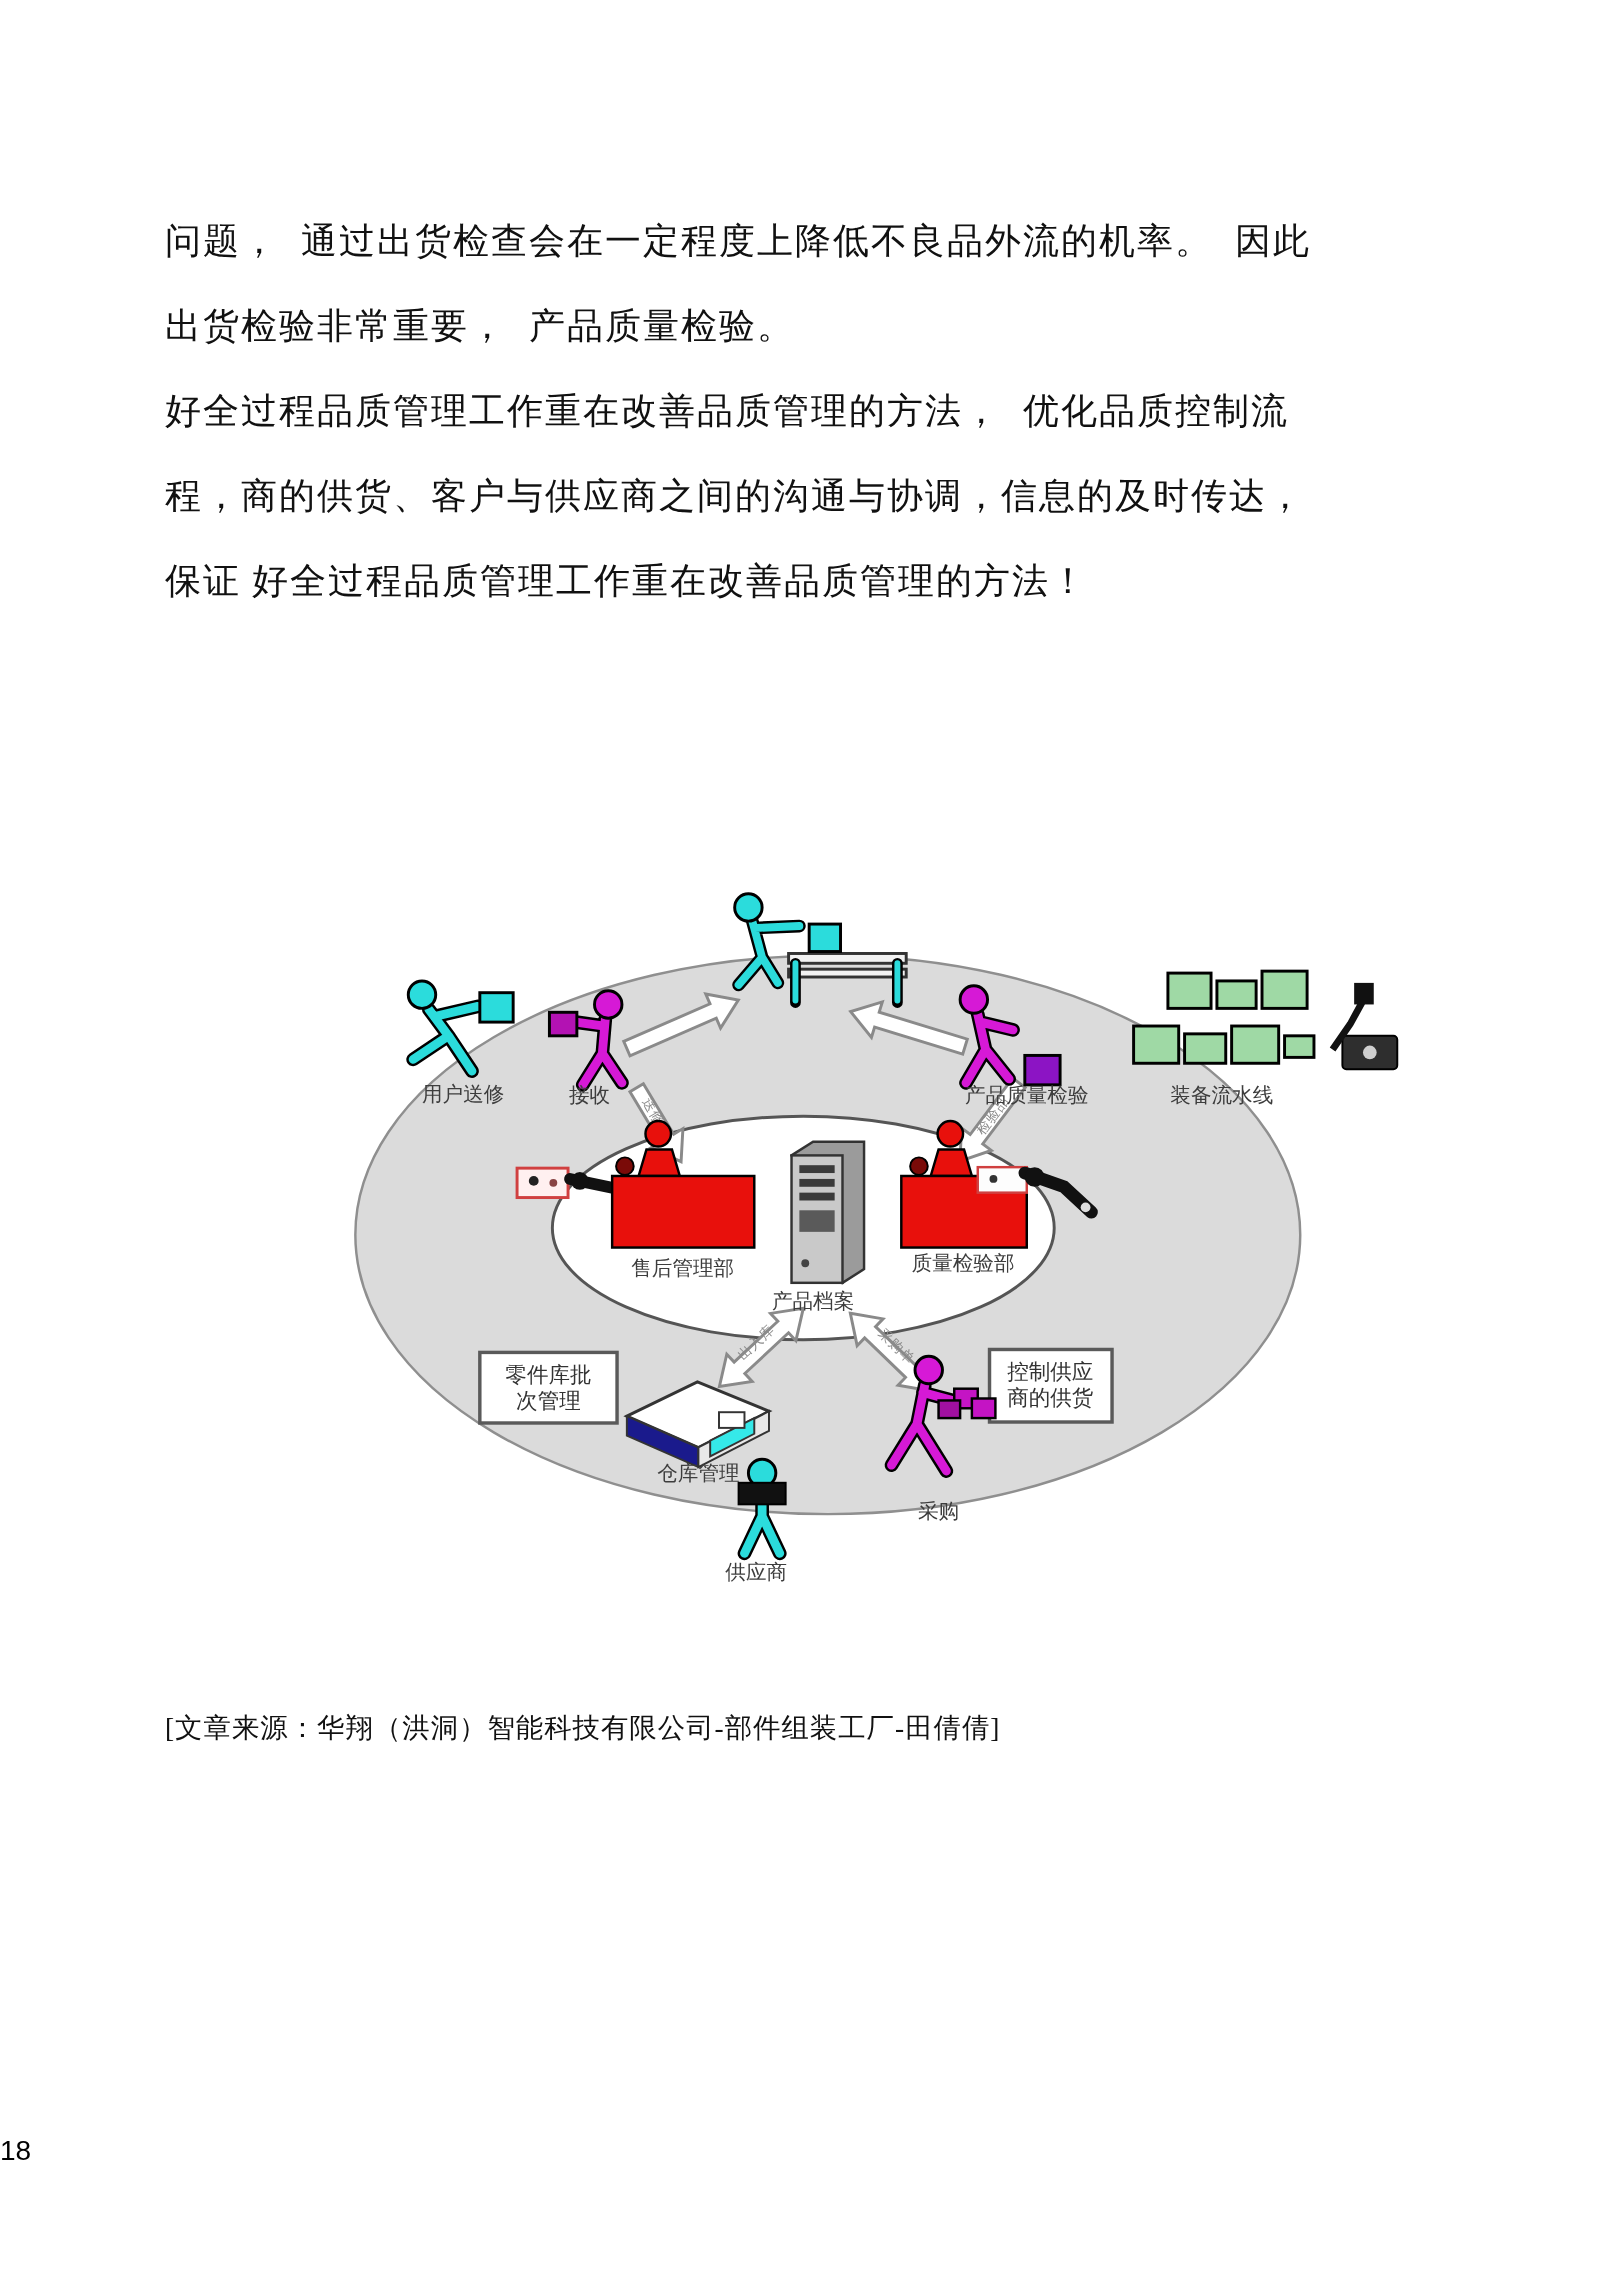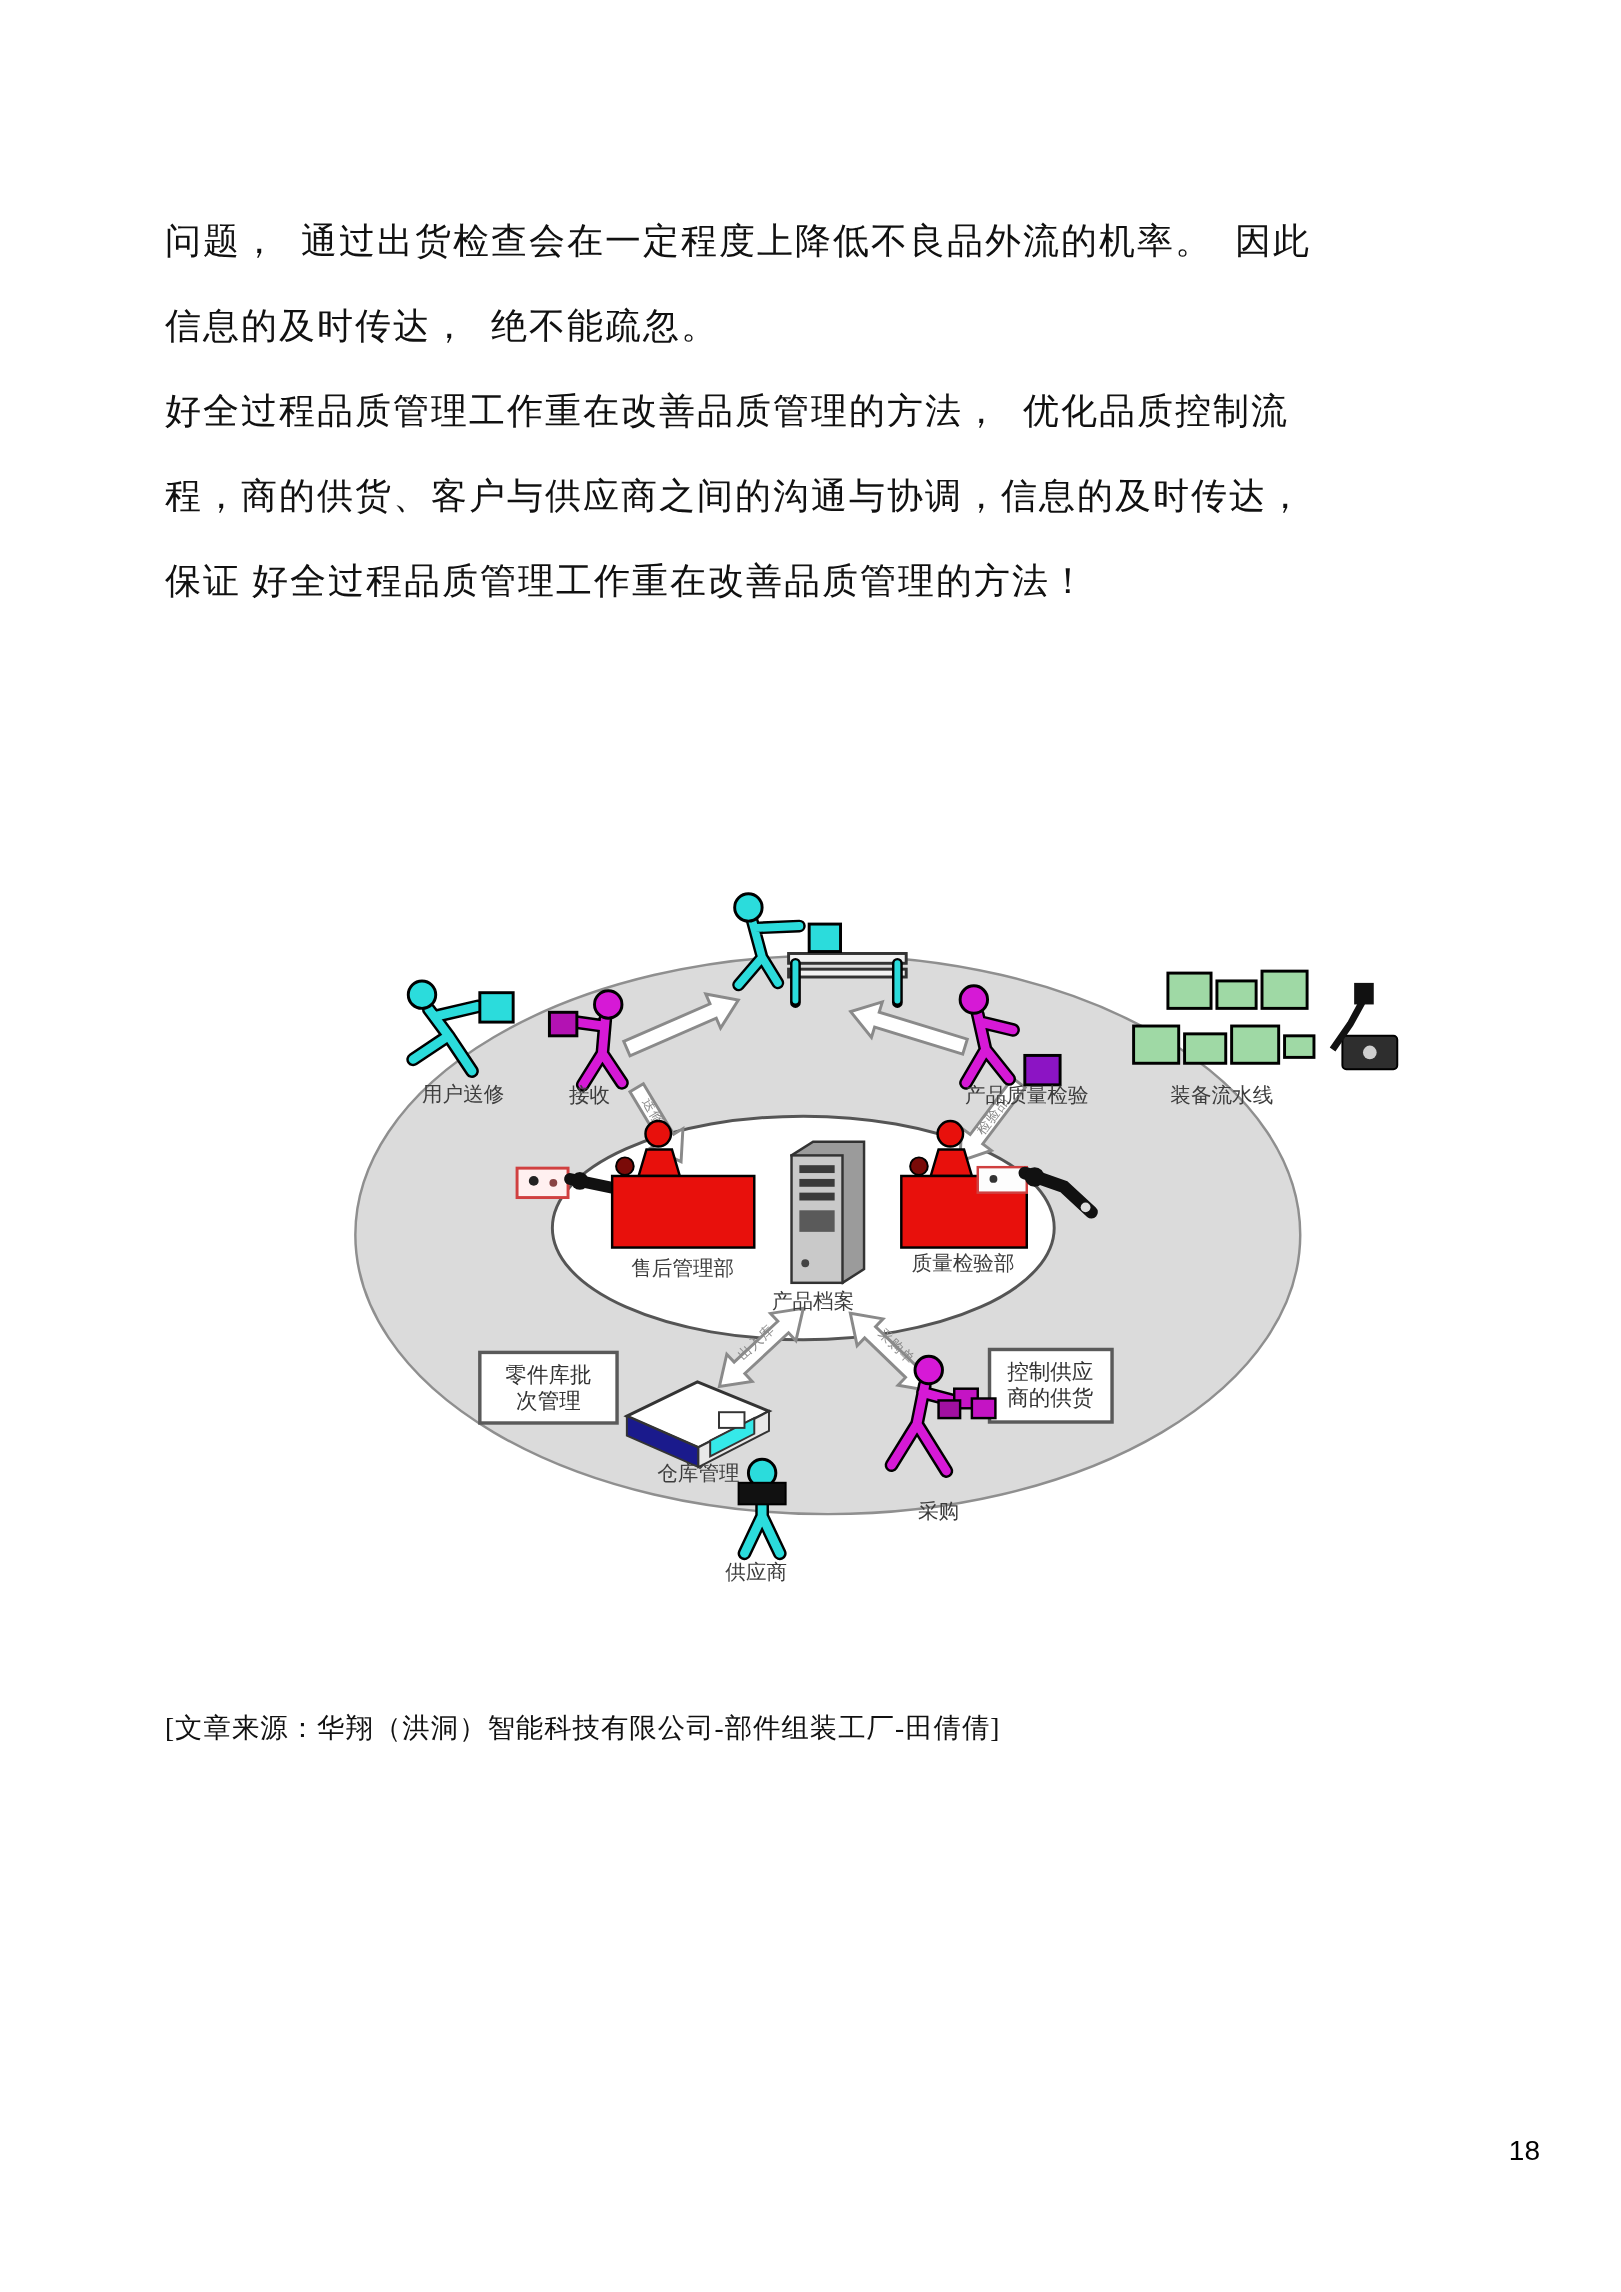--- a/index.html
+++ b/index.html
@@ -8,37 +8,37 @@
     font-family:"Liberation Serif","DejaVu Serif",serif;overflow:hidden;padding-left:32px;
   }
   .body-text{position:absolute;left:165px;top:199px;width:1239px;color:#111;}
   .t-line{height:85px;line-height:85px;font-size:36px;letter-spacing:2px;white-space:pre;}
   .t-line.indent{padding-left:137px;}
   .citation{
     position:absolute;left:165px;top:1710px;width:1239px;text-align:left;
     font-size:27.4px;color:#111;letter-spacing:1px;
   }
   .page-number{
-    position:absolute;left:0;top:2135px;width:1540px;text-align:right;
+    position:absolute;left:0;top:2135px;width:1540px;text-align:left;
     font-size:28px;color:#000;font-family:"Liberation Sans","DejaVu Sans",sans-serif;
   }
   .diagram{position:absolute;left:323px;top:867px;width:1088px;height:765px;}
   svg text{font-family:"Liberation Serif","DejaVu Serif",serif;}
   .dg-label{font-size:21px;fill:#3d3d3d;}
   .box-label{font-size:22px;fill:#333;}
   .arrow-txt{font-size:14px;fill:#8a8a8a;letter-spacing:1px;}
 </style>
 </head>
 <body>
 
 <div class="page">
 
   <div class="body-text">
     <div class="t-line">问题，  通过出货检查会在一定程度上降低不良品外流的机率。  因此</div>
-    <div class="t-line">信息的及时传达，  绝不能疏忽。</div>
+    <div class="t-line">出货检验非常重要，  产品质量检验。</div>
     <div class="t-line">好全过程品质管理工作重在改善品质管理的方法，  优化品质控制流</div>
     <div class="t-line">程，商的供货、客户与供应商之间的沟通与协调，信息的及时传达，</div>
     <div class="t-line">保证 好全过程品质管理工作重在改善品质管理的方法！</div>
   </div>
 
   <div class="diagram">
     <svg viewBox="0 0 1110 780" width="1088" height="765">
 
       <ellipse cx="515" cy="375" rx="482" ry="285" fill="#dbdbdb" stroke="#8f8f8f" stroke-width="2.5"></ellipse>
 

